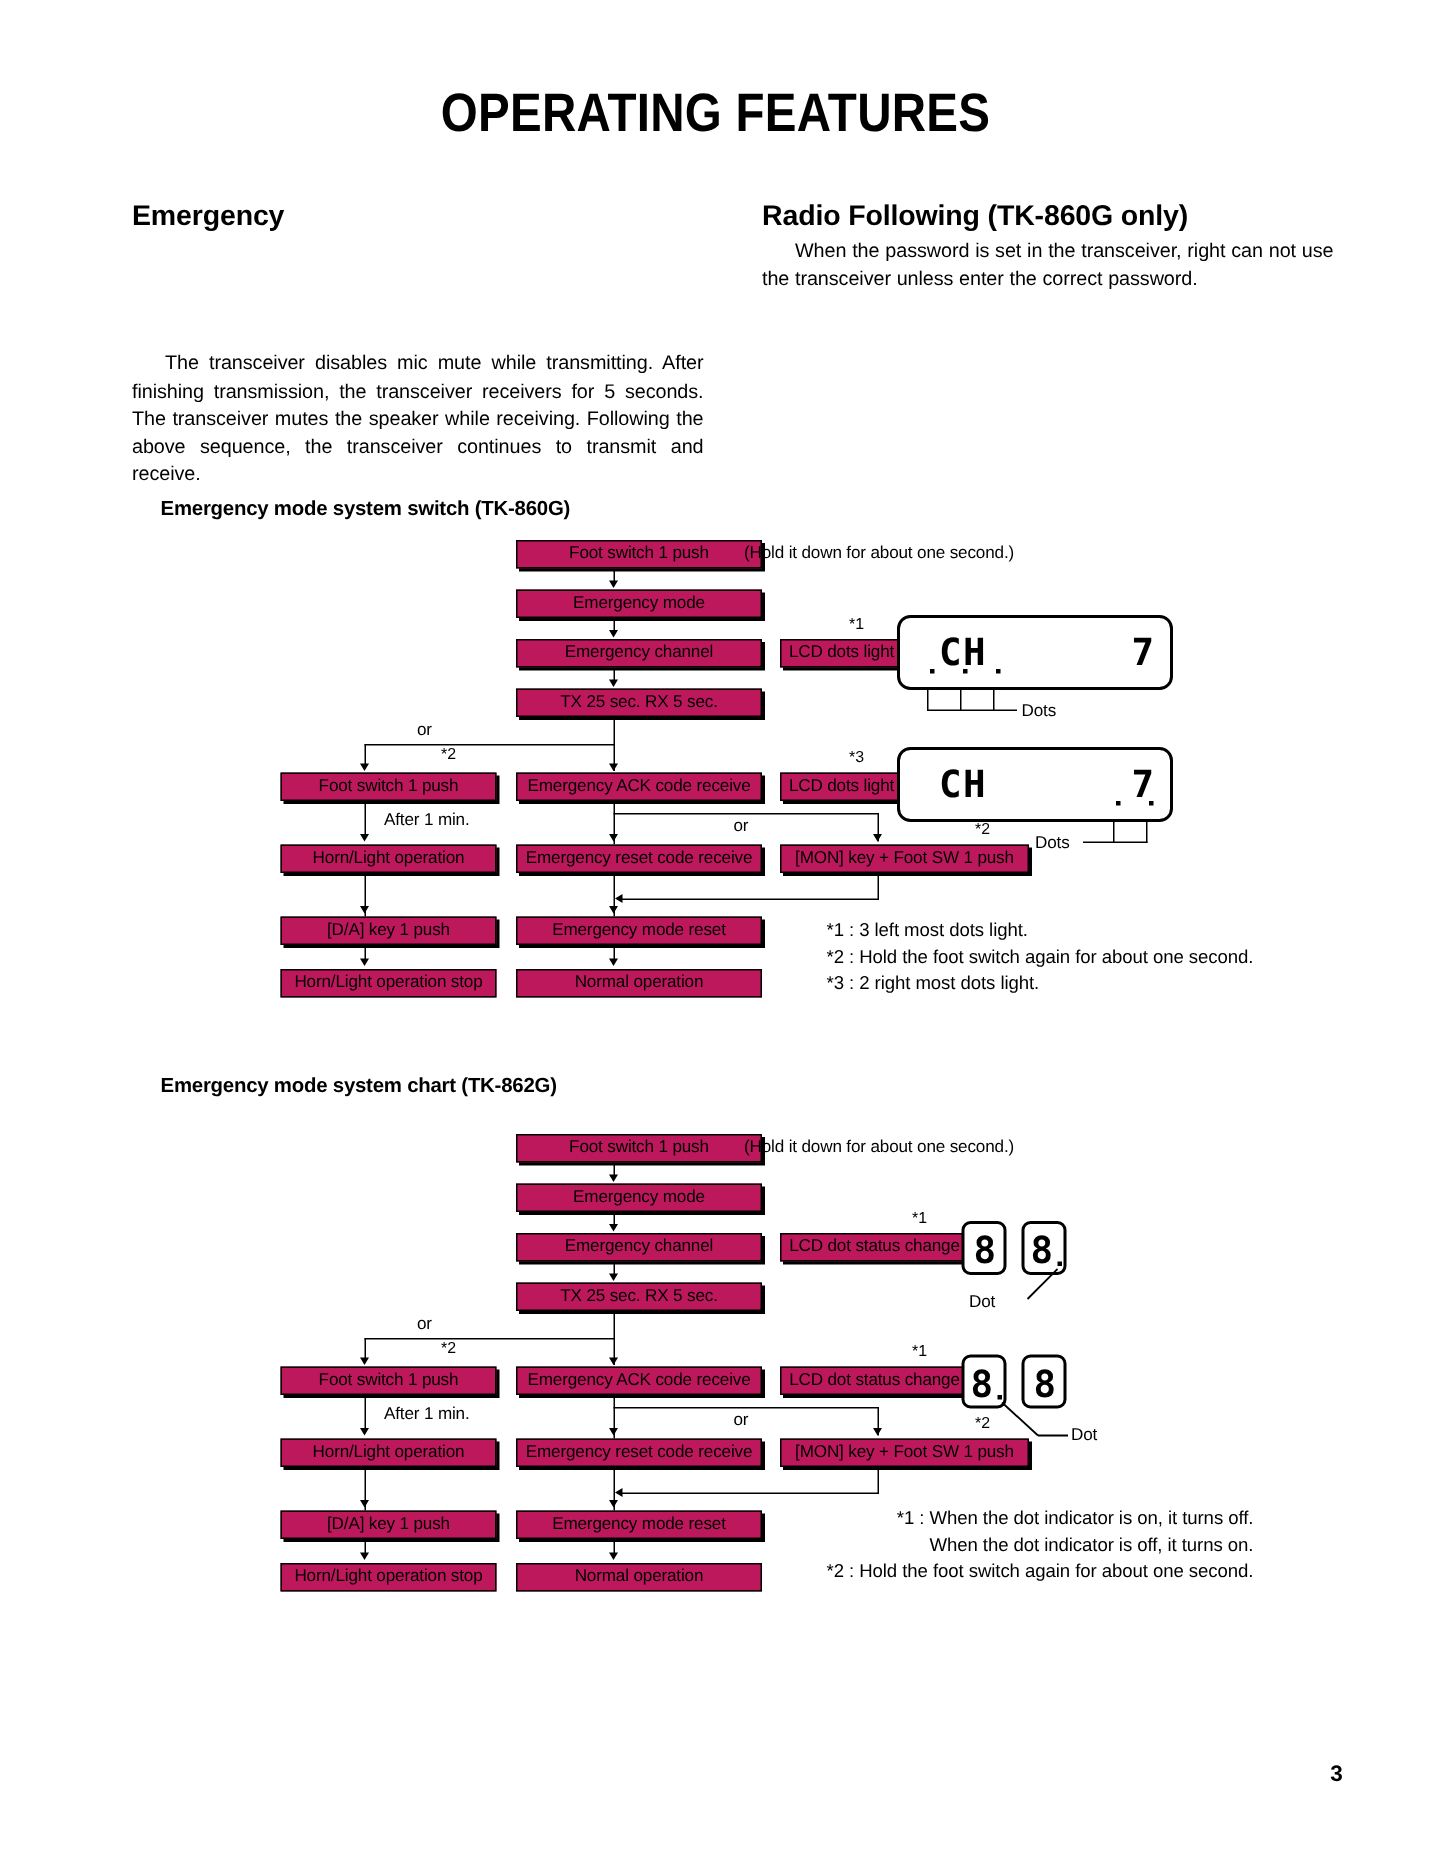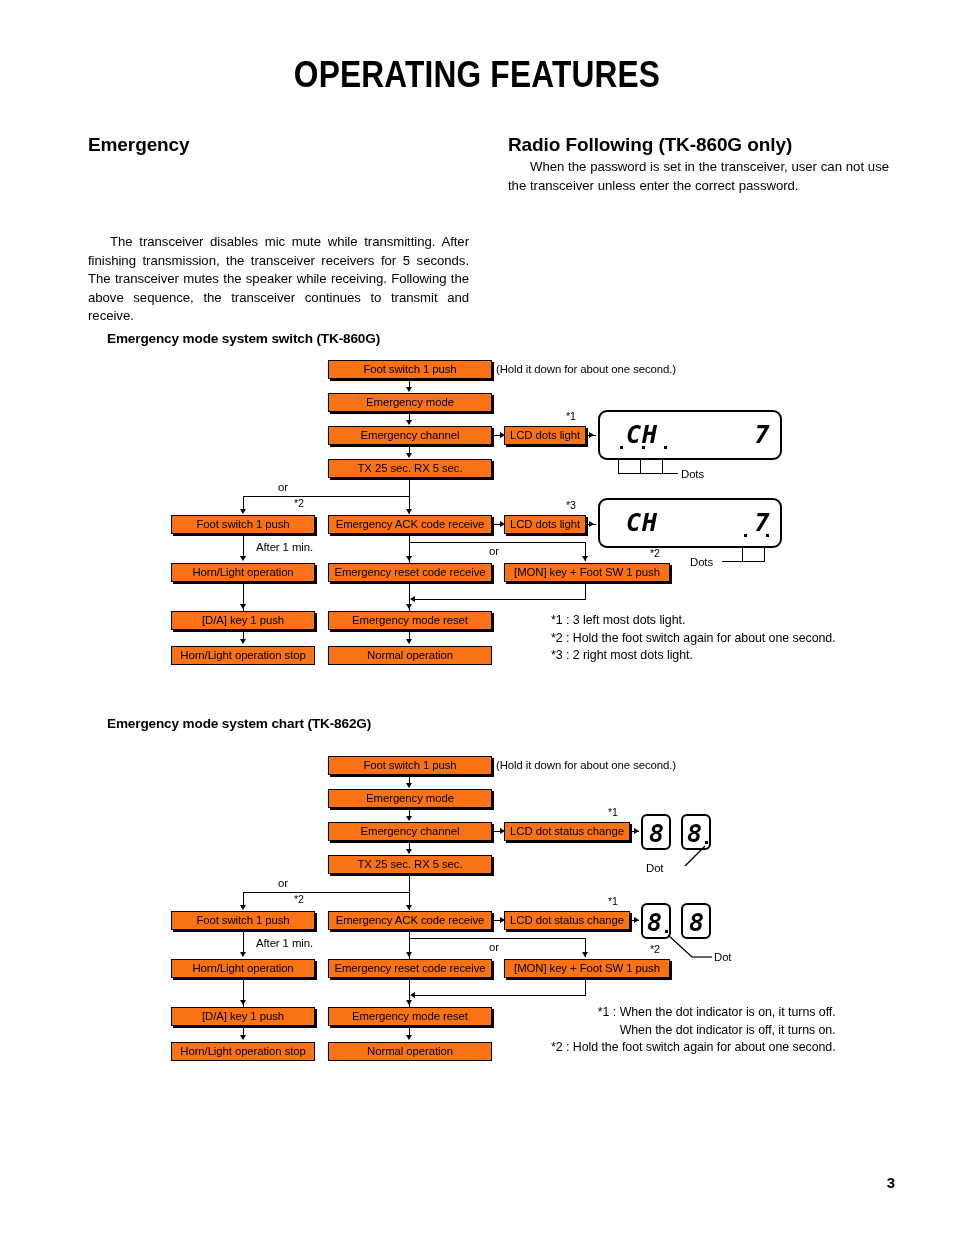--- a/index.html
+++ b/index.html
@@ -81,27 +81,28 @@
     left: 0;
     width: 954px;
   }
   #chart1 { top: 352px; height: 310px; }
   #chart2 { top: 748px; height: 310px; }
 
   .fbox {
     position: absolute;
     box-sizing: border-box;
     border: 1.3px solid #000;
-    background: #f97316;
+    background: #be185d;
     font-size: 11.4px;
     line-height: 17px;
     text-align: center;
     letter-spacing: -0.1px;
     white-space: nowrap;
     z-index: 3;
+    margin-left: 16px;
   }
   
   .fbox.sh {
     box-shadow: 2px 2px 0 0 #000;
   }
 
   .vline {
     position: absolute;
     width: 1.4px;
     background: #000;
@@ -201,38 +202,37 @@
     text-align: center;
     font-weight: bold;
     font-size: 15px;
   }
 
   
   .segtext {
     position: absolute;
     font-family: "DejaVu Sans Mono", monospace;
     font-weight: bold;
-    font-style: italic;
     letter-spacing: 1px;
     z-index: 4;
     white-space: pre;
   }
 </style>
 </head>
 <body>
 
 <div class="page">
 
   <div class="doc-title">OPERATING FEATURES</div>
 
   <div class="sec-head" id="head-emergency">Emergency</div>
   <div class="para col-l" id="p-em2">The transceiver disables mic mute while transmitting.  After finishing transmission, the transceiver receivers for 5 seconds.  The transceiver mutes the speaker while receiving.  Following the above sequence, the transceiver continues to transmit and receive.</div>
 
   <div class="sec-head" id="head-password">Radio Following (TK-860G only)</div>
-  <div class="para col-r" id="p-pw1">When the password is set in the transceiver, user can not use the transceiver unless enter the correct password.</div>
+  <div class="para col-r" id="p-pw1">When the password is set in the transceiver, right can not use the transceiver unless enter the correct password.</div>
 
   <div class="chart-head" id="chart1-head">Emergency mode system switch (TK-860G)</div>
 
   <div class="chart" id="chart1">
 
     <div class="fbox sh" style="left:328px; top:8px; width:164px; height:19px;">Foot switch 1 push</div>
     <div class="fbox sh" style="left:328px; top:41px; width:164px; height:19px;">Emergency mode</div>
     <div class="fbox sh" style="left:328px; top:74px; width:164px; height:19px;">Emergency channel</div>
     <div class="fbox sh" style="left:328px; top:107px; width:164px; height:19px;">TX 25 sec.       RX 5 sec.</div>
 

